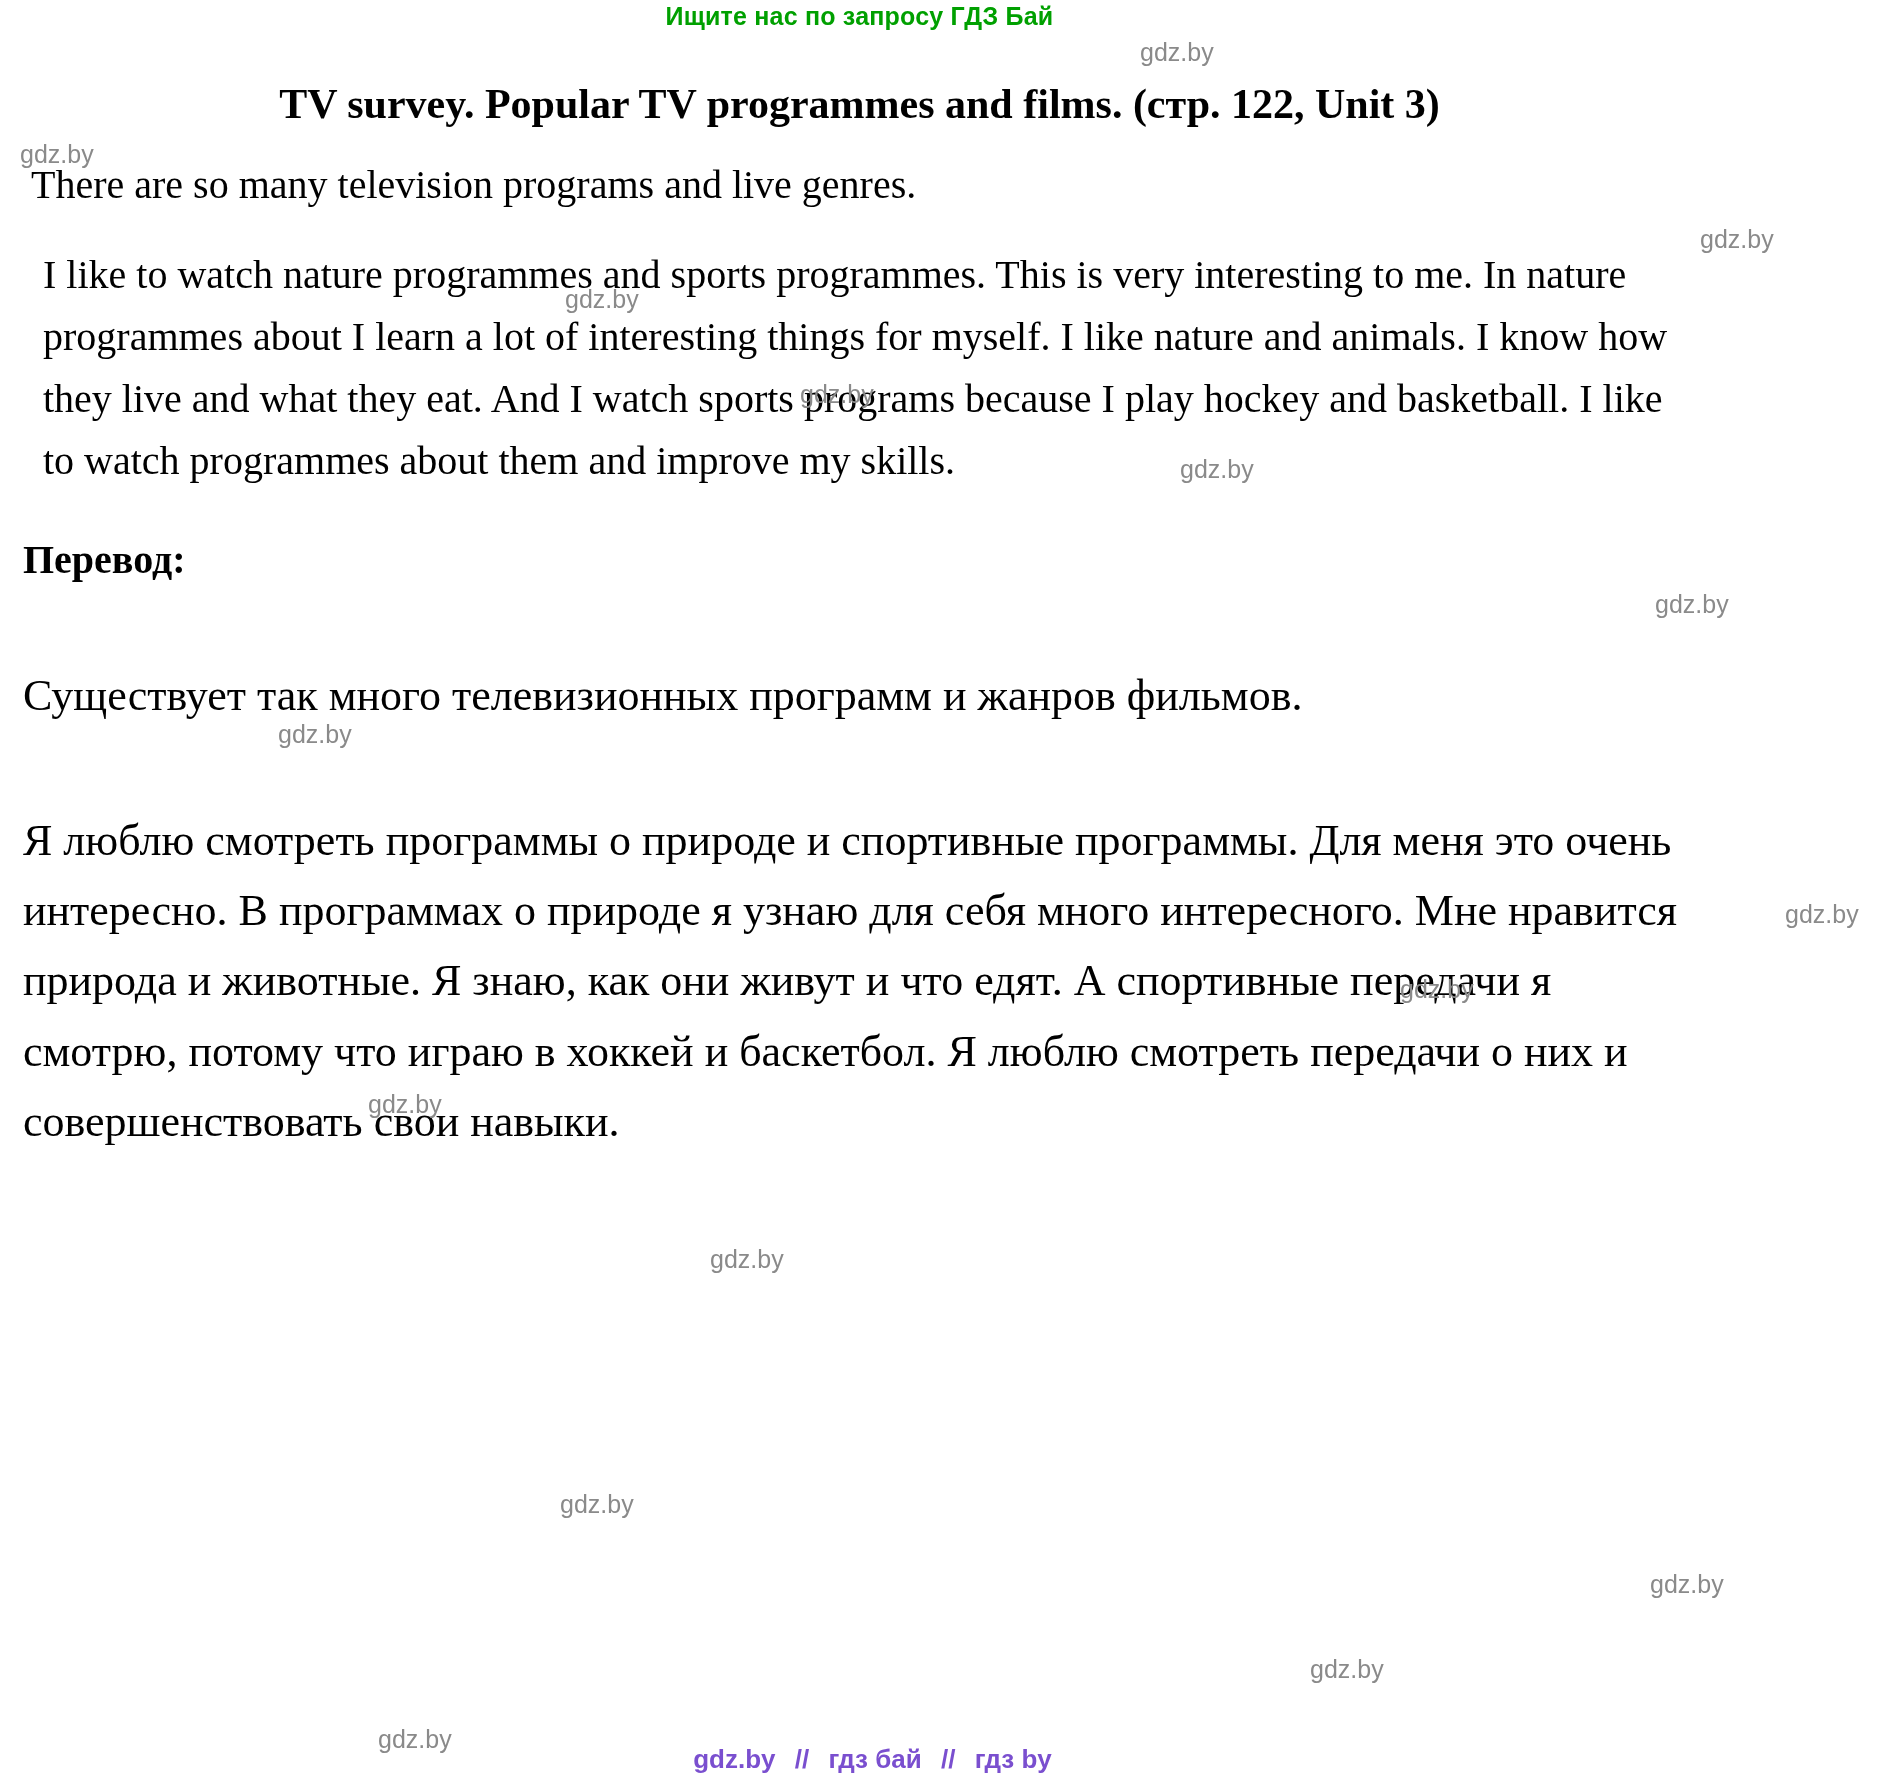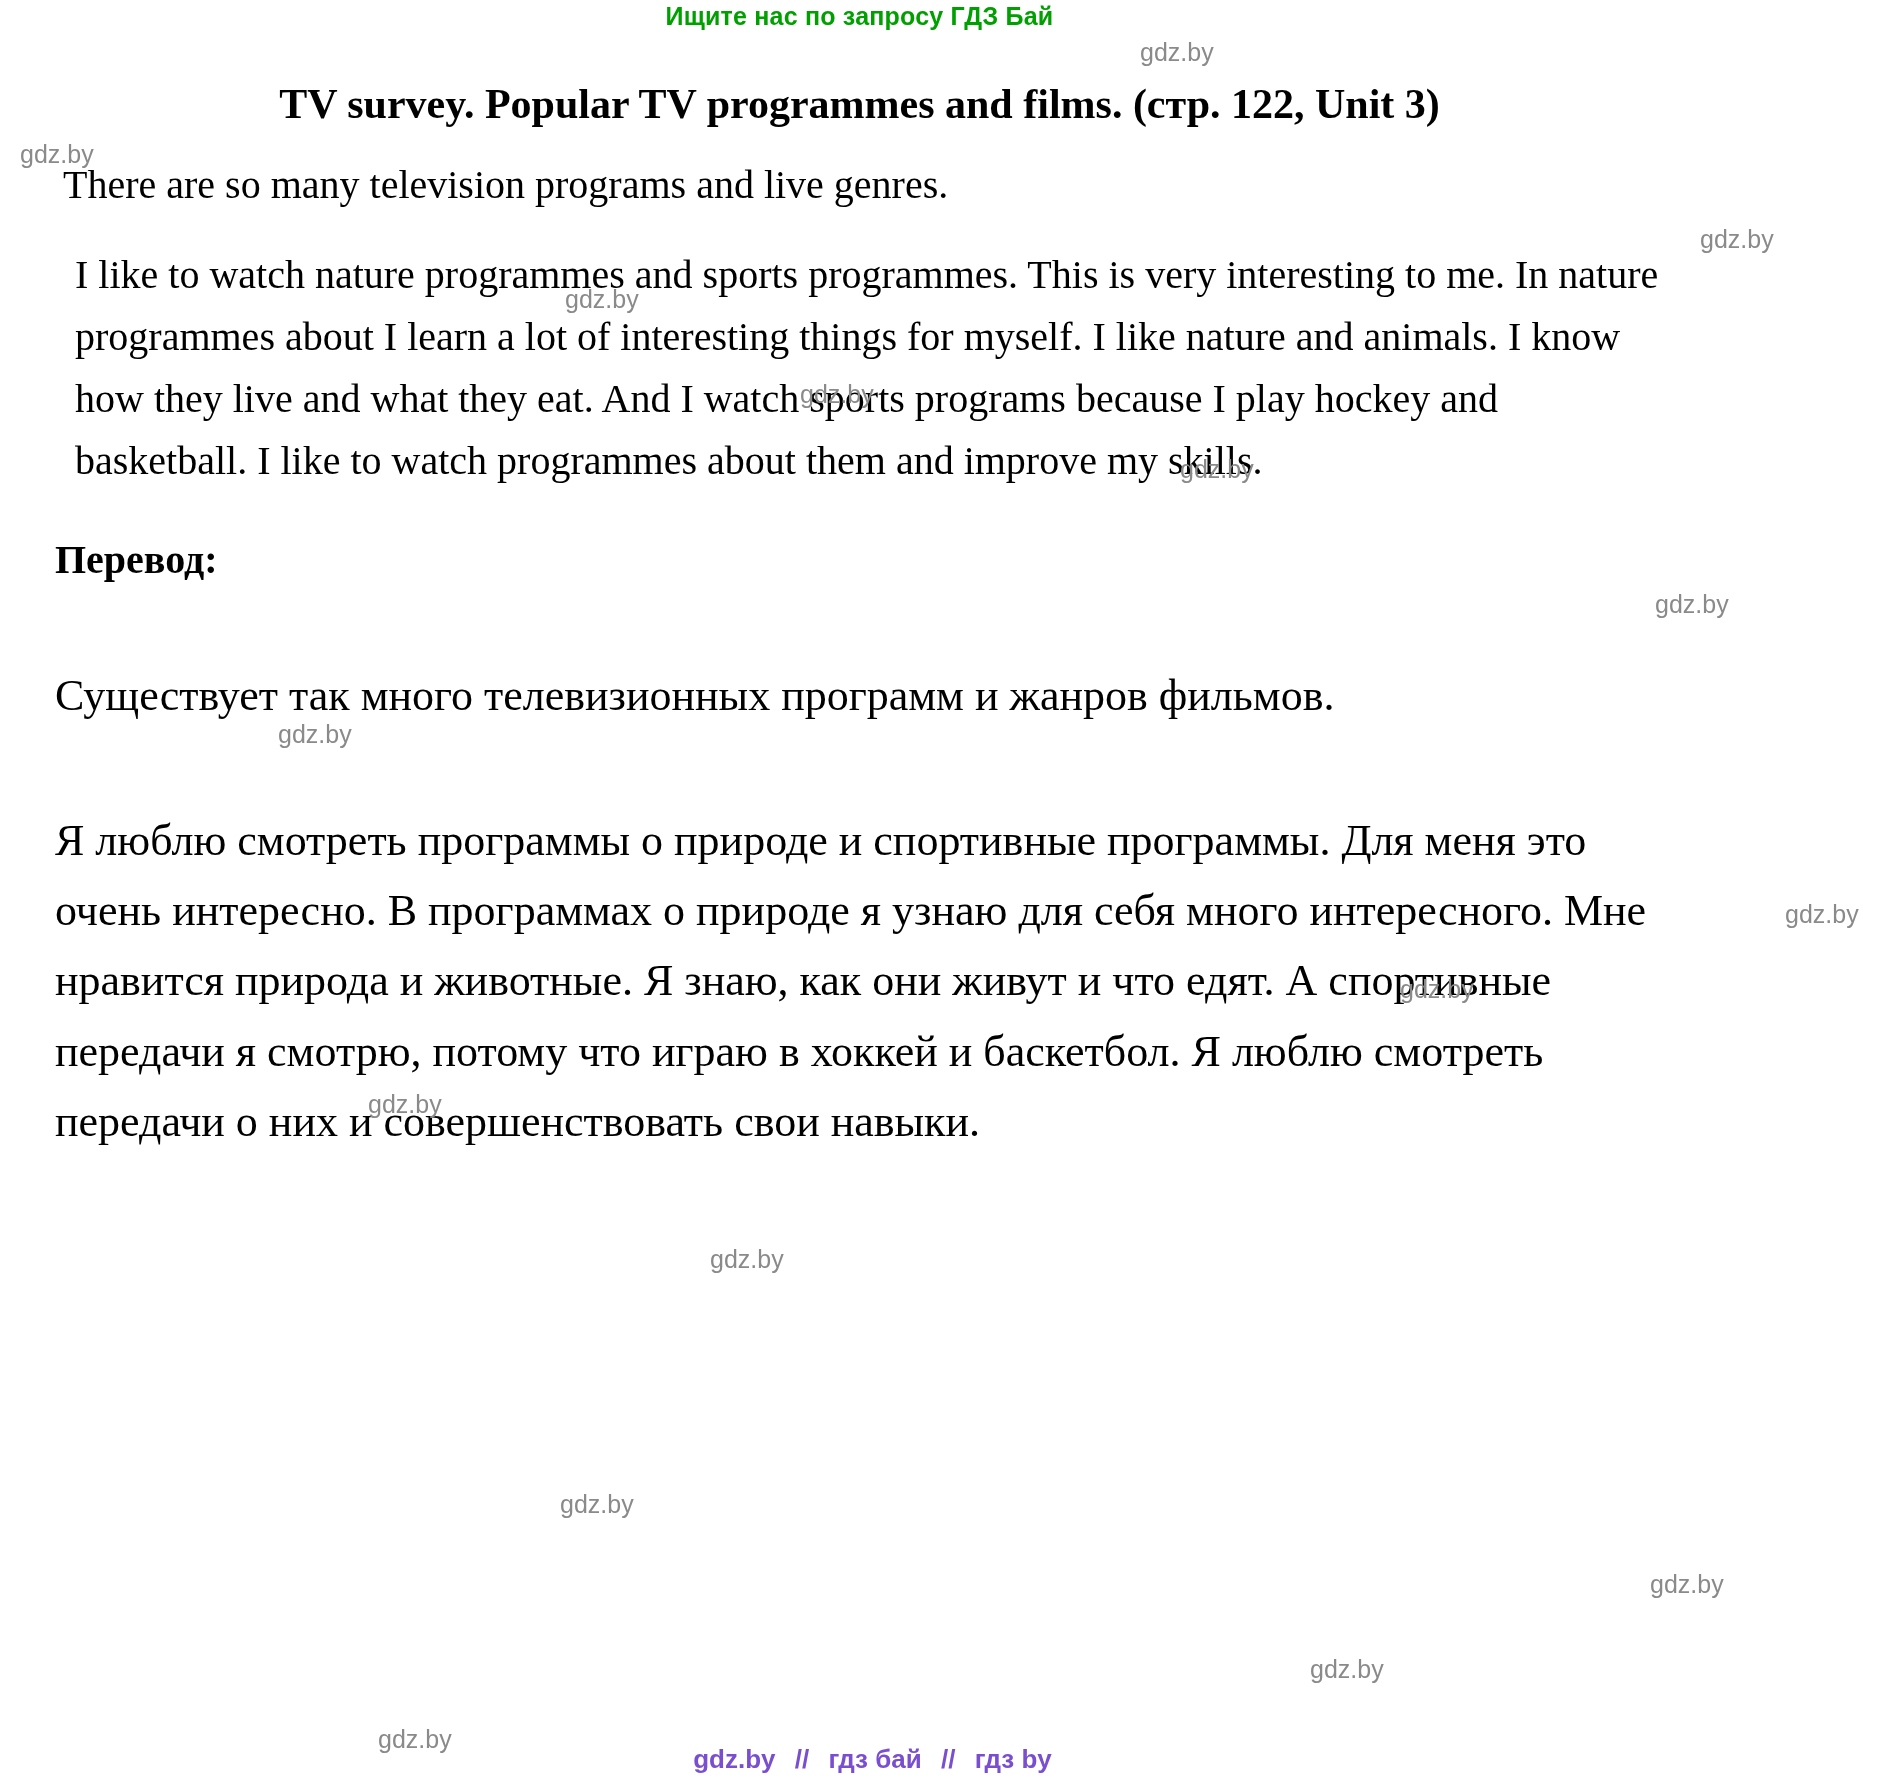--- a/index.html
+++ b/index.html
@@ -13,21 +13,21 @@
     position: relative;
     font-family: "Liberation Serif", serif;
     color: #000000;
     overflow: hidden;
   }
   .page {
     position: relative;
     width: 1719px;
     height: 1785px;
     box-sizing: border-box;
-    padding: 0 55px;
+    padding: 0 23px;
   }
   .top-banner {
     position: absolute;
     top: 2px;
     left: 0;
     width: 100%;
     text-align: center;
     font-family: "Liberation Sans", sans-serif;
     font-size: 25px;
     font-weight: bold;

